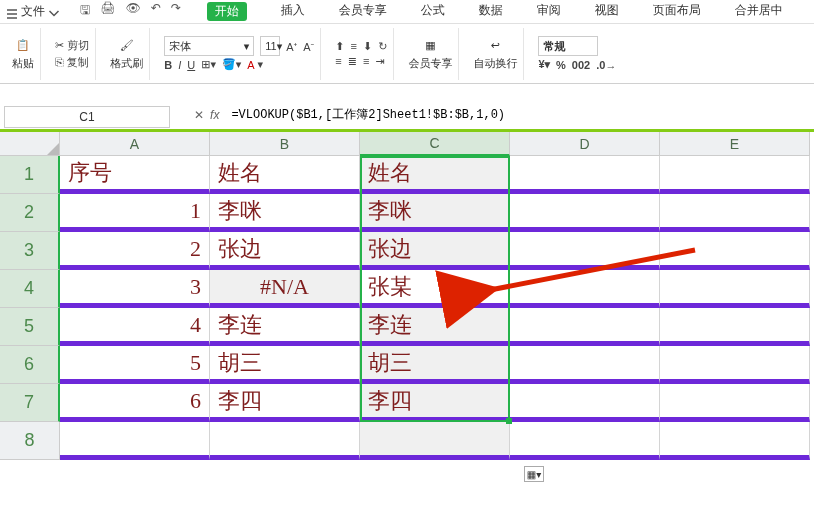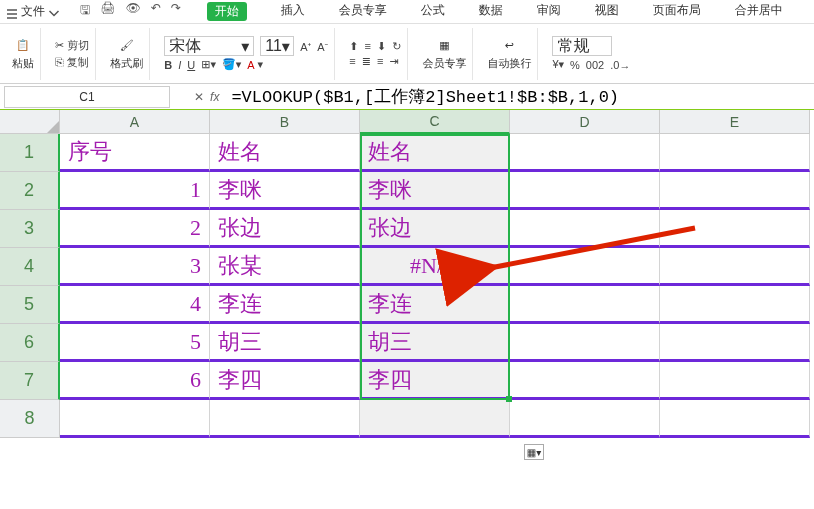--- a/index.html
+++ b/index.html
@@ -11,45 +11,45 @@
 .menubar .file-btn svg { width:12px; height:12px; }
 .menubar .qa { display:flex; gap:10px; margin-left:12px; }
 .menubar .qa span { cursor:pointer; color:#555; }
 .menubar .tabs { display:flex; gap:34px; margin-left:18px; font-size:12px; }
 .menubar .tabs .tab { cursor:pointer; }
 .menubar .tabs .tab.active { background:#25b24a; color:#fff; padding:1px 8px; border-radius:3px; }
 
 
 .ribbon { height:60px; background:#fff; border-bottom:1px solid #d0d0d0; display:flex; align-items:center; padding:4px 6px; gap:8px; }
 .rgroup { display:flex; flex-direction:column; gap:2px; height:52px; justify-content:center; padding:0 6px; border-right:1px solid #e5e5e5; }
-.rgroup:last-child { border-right:none; }
+.rgroup:last-child { border-right:none;font-weight:bold; }
 .ricon { width:20px; height:18px; display:inline-flex; align-items:center; justify-content:center; }
 .rbtn { display:flex; align-items:center; gap:3px; font-size:11px; cursor:pointer; color:#444; }
 .rbig { display:flex; flex-direction:column; align-items:center; gap:1px; font-size:11px; cursor:pointer; }
-.rsel { height:20px; border:1px solid #ccc; padding:0 4px; font-size:16px; display:flex; align-items:center; justify-content:space-between; background:#fff; }
+.rsel { height:20px; border:1px solid #ccc; padding:0 4px; font-size:11px; display:flex; align-items:center; justify-content:space-between; background:#fff; }
 .rrow { display:flex; gap:6px; align-items:center; }
 
 
-.fbar { height:26px; display:flex; align-items:center; border-bottom:1px solid #84cc16; }
+.fbar { height:26px; display:flex; align-items:flex-start; border-bottom:3px solid #84cc16;margin-top:22px; }
 .namebox { width:166px; height:22px; border:1px solid #ccc; margin:0 4px; display:flex; align-items:center; justify-content:center; font-size:12px; }
 .fbar .fx { display:flex; align-items:center; gap:6px; margin-left:20px; color:#666; }
-.fbar .formula { font-family:"Courier New",monospace; font-size:17px; margin-left:6px; color:#000; }
+.fbar .formula { font-family:"Courier New",monospace; font-size:12px; margin-left:6px; color:#000; }
 
 
 .grid { position:relative; }
 .colhead { display:flex; height:24px; }
 .corner { width:60px; height:24px; background:#eef0f2; border-right:1px solid #ccc; border-bottom:1px solid #ccc; display:flex; align-items:flex-end; justify-content:flex-end; }
 .corner svg { width:12px; height:12px; }
 .ch { flex:0 0 150px; height:24px; background:#eef0f2; border-right:1px solid #ccc; border-bottom:1px solid #ccc; display:flex; align-items:center; justify-content:center; font-size:14px; color:#4d6b4d; }
 .ch.sel { background:#d8e8da; border-bottom:2px solid #25b24a; }
 .rows { }
 .row { display:flex; height:38px; }
 .rh { width:60px; background:#eef0f2; border-right:1px solid #ccc; border-bottom:1px solid #ccc; display:flex; align-items:center; justify-content:center; font-size:18px; color:#4d8a4d; }
 .rh.sel { background:#d8e8da; border-right:2px solid #25b24a; }
-.cell { flex:0 0 150px; height:38px; border-right:1px solid #d4d4d4; border-bottom:3px solid #6d28d9; display:flex; align-items:center; padding:0 8px; font-size:22px; font-family:"宋体","SimSun",serif; color:#a21caf; }
+.cell { flex:0 0 150px; height:38px; border-right:1px solid #d4d4d4; border-bottom:5px solid #6d28d9; display:flex; align-items:center; padding:0 8px; font-size:22px; font-family:"宋体","SimSun",serif; color:#7f1d1d; }
 .cell.num { justify-content:flex-end; }
 .cell.ctr { justify-content:center; }
 .cell.selcol { background:#f0f0f0; }
 
 
 .selbox { position:absolute; border:2px solid #25b24a; pointer-events:none; }
 .selbox .handle { position:absolute; right:-4px; bottom:-4px; width:6px; height:6px; background:#25b24a; }
 
 
 .arrow { position:absolute; pointer-events:none; }
@@ -115,21 +115,21 @@
       <span class="ricon">🖌</span>
       <span>格式刷</span>
     </div>
   </div>
   <div class="rgroup">
     <div class="rrow">
       <div class="rsel" style="width:90px">
           <span>宋体</span>
           <span>▾</span>
         </div>
-      <div class="rsel" style="width:34px">
+      <div class="rsel" style="width:20px">
           <span>11</span>
           <span>▾</span>
         </div>
       <span class="rbtn">A⁺</span>
       <span class="rbtn">A⁻</span>
     </div>
     <div class="rrow">
       <span class="rbtn">
           <b>B</b>
         </span>
@@ -228,22 +228,22 @@
         <div class="rh sel">3</div>
         <div class="cell num">2</div>
         <div class="cell">张边</div>
         <div class="cell selcol">张边</div>
         <div class="cell"></div>
         <div class="cell"></div>
       </div>
       <div class="row">
         <div class="rh sel">4</div>
         <div class="cell num">3</div>
+        <div class="cell selcol ctr">#N/A</div>
         <div class="cell">张某</div>
-        <div class="cell selcol ctr">#N/A</div>
         <div class="cell"></div>
         <div class="cell"></div>
       </div>
       <div class="row">
         <div class="rh sel">5</div>
         <div class="cell num">4</div>
         <div class="cell">李连</div>
         <div class="cell selcol">李连</div>
         <div class="cell"></div>
         <div class="cell"></div>

